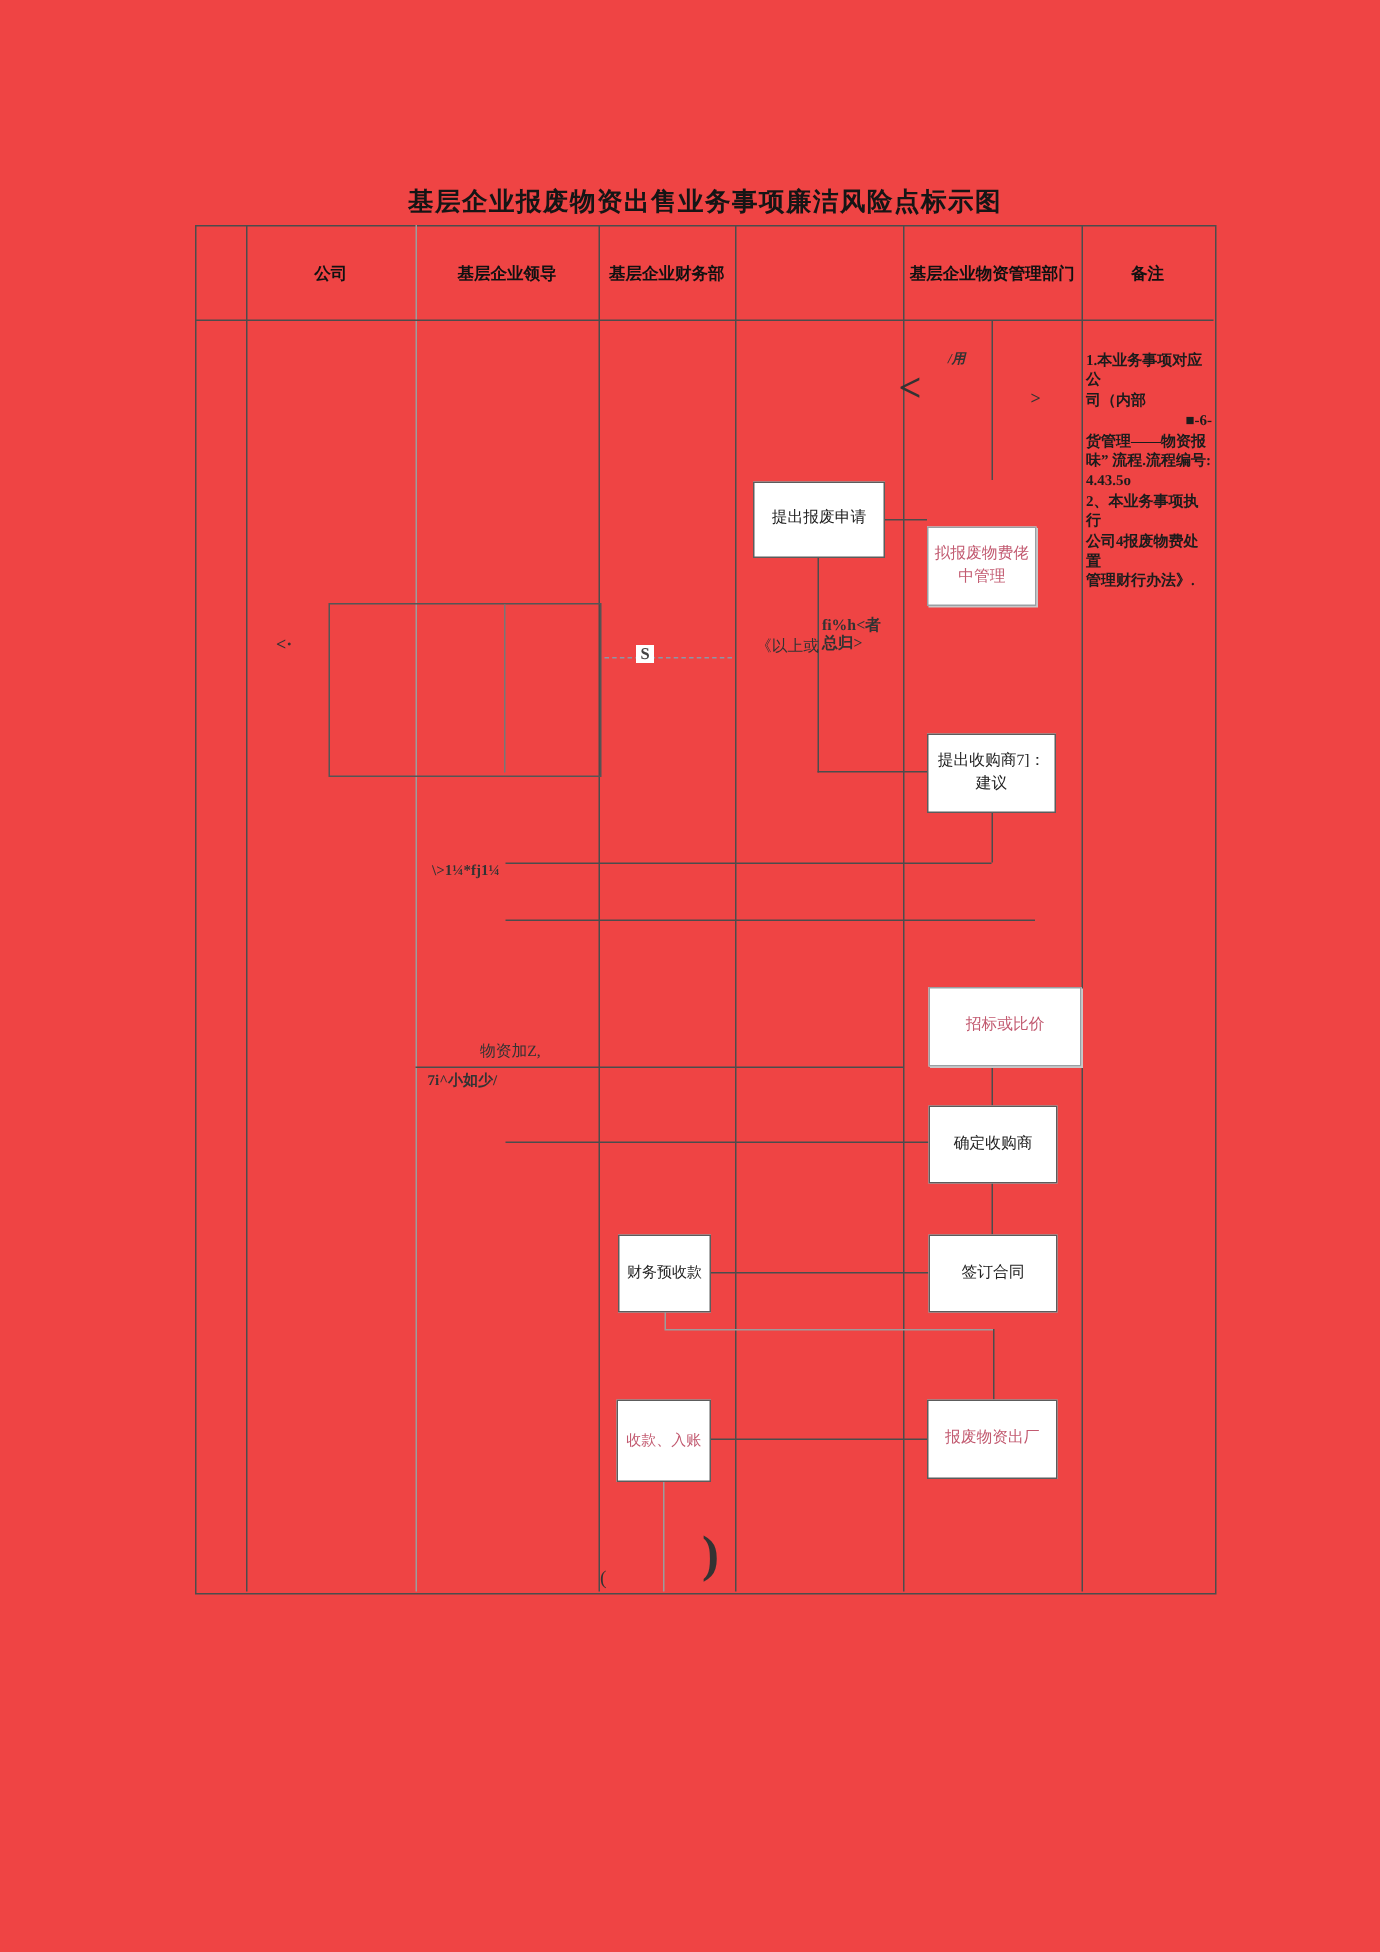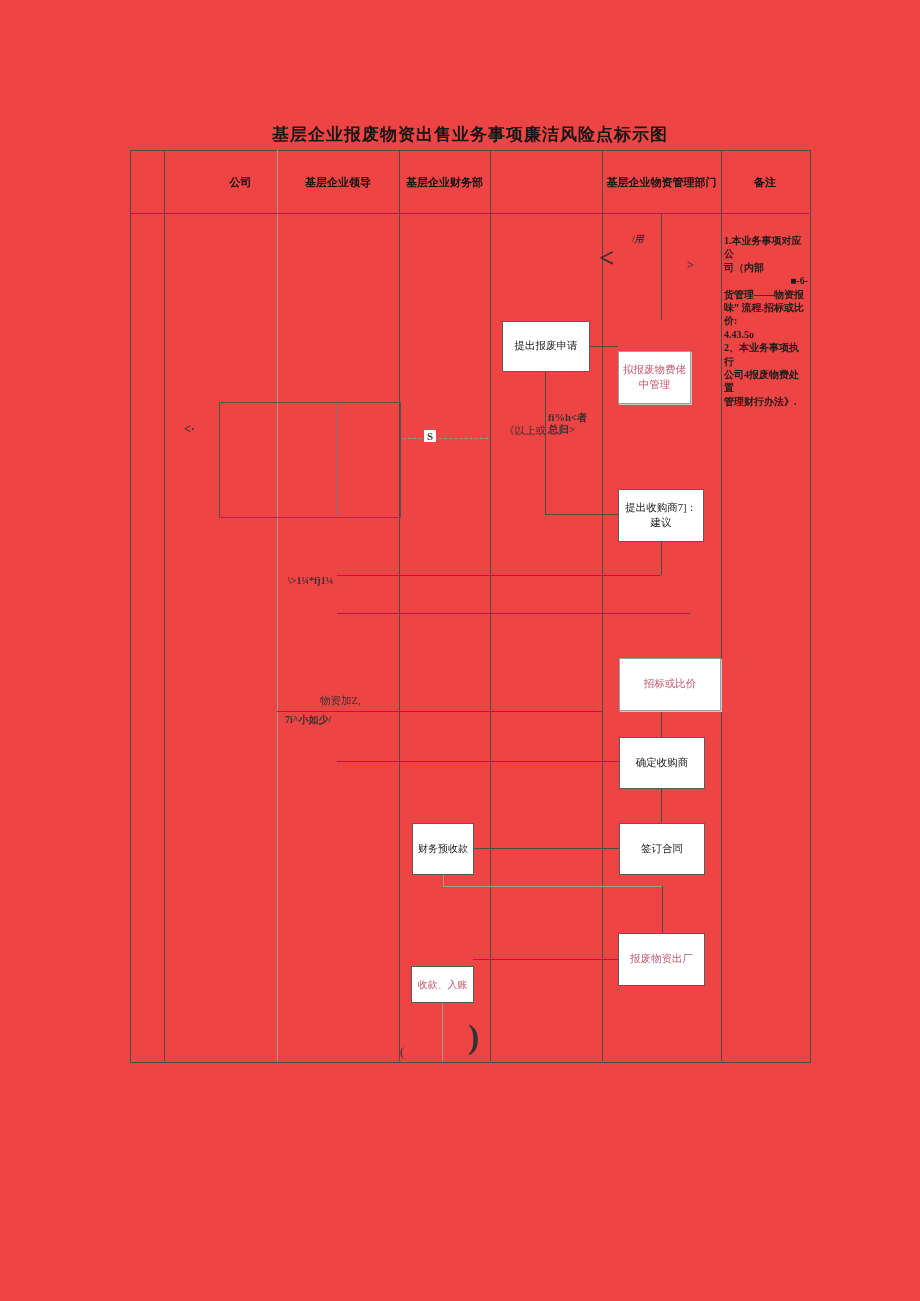--- a/index.html
+++ b/index.html
@@ -36,21 +36,21 @@
 
   <div class="frame"></div>
   <div class="vline" style="left:164px;top:150px;height:911px;"></div>
   <div class="vline grayline" style="left:277px;top:150px;height:911px;"></div>
   <div class="vline" style="left:399px;top:150px;height:911px;"></div>
   <div class="vline" style="left:490px;top:150px;height:911px;"></div>
   <div class="vline" style="left:602px;top:150px;height:911px;"></div>
   <div class="vline" style="left:721px;top:150px;height:911px;"></div>
   <div class="hline" style="left:130px;top:213px;width:679px;"></div>
 
-  <div class="th" style="left:164px;width:113px;padding-left:20px;">公司</div>
+  <div class="th" style="left:164px;width:113px;">公司</div>
   <div class="th" style="left:277px;width:122px;">基层企业领导</div>
   <div class="th" style="left:399px;width:91px;">基层企业财务部</div>
   <div class="th" style="left:602px;width:119px;">基层企业物资管理部门</div>
   <div class="th" style="left:721px;width:88px;">备注</div>
 
   <div class="vline" style="left:661px;top:214px;height:106px;"></div>
   <div class="hline" style="left:589px;top:346px;width:29px;"></div>
   <div class="vline" style="left:545px;top:371px;height:144px;"></div>
   <div class="hline" style="left:545px;top:514px;width:73px;"></div>
   <div class="vline" style="left:661px;top:541px;height:34px;"></div>
@@ -73,40 +73,40 @@
   <div class="dashline" style="left:403px;top:438px;width:85px;"></div>
   <div class="smark" style="left:424px;top:430px;">S</div>
 
   <div class="box lightborder red" style="left:618px;top:319px;width:73px;height:53px;">拟报废物费佬中管理</div>
   <div class="box" style="left:502px;top:321px;width:88px;height:51px;">提出报废申请</div>
   <div class="box" style="left:618px;top:489px;width:86px;height:53px;">提出收购商7]：建议</div>
   <div class="box lightborder red" style="left:619px;top:626px;width:102px;height:53px;">招标或比价</div>
   <div class="box" style="left:619px;top:737px;width:86px;height:52px;">确定收购商</div>
   <div class="box" style="left:619px;top:823px;width:86px;height:52px;">签订合同</div>
   <div class="box" style="left:412px;top:823px;width:62px;height:52px;font-size:10px;">财务预收款</div>
-  <div class="box red" style="left:411px;top:933px;width:63px;height:37px;font-size:10px;margin-top:33px;">收款、入账</div>
+  <div class="box red" style="left:411px;top:933px;width:63px;height:55px;font-size:10px;">收款、入账</div>
   <div class="box red" style="left:618px;top:933px;width:87px;height:53px;">报废物资出厂</div>
 
   <div class="txt" style="left:632px;top:233px;font-size:9px;font-style:italic;">/用</div>
   <div class="txt" style="left:599px;top:243px;font-size:27px;">&lt;</div>
   <div class="txt" style="left:687px;top:258px;font-size:12px;">&gt;</div>
   <div class="txt" style="left:184px;top:422px;font-size:12px;">&lt;·</div>
   <div class="txt" style="left:504px;top:424px;font-weight:normal;">《以上或</div>
   <div class="txt" style="left:548px;top:412px;width:48px;white-space:normal;line-height:12px;">fi%h&lt;者总归&gt;</div>
   <div class="txt" style="left:288px;top:575px;font-size:10px;">\&gt;1¼*fj1¼</div>
   <div class="txt" style="left:320px;top:694px;font-weight:normal;">物资加Z,</div>
   <div class="txt" style="left:285px;top:713px;font-size:10px;">7i^小如少/</div>
   <div class="txt" style="left:400px;top:1044px;font-size:13px;font-weight:normal;">(</div>
   <div class="txt" style="left:468px;top:1018px;font-size:34px;">)</div>
 
   <div class="notes">
     <div class="note-line">1.本业务事项对应公</div>
     <div class="note-line">司（内部</div>
     <div class="note-line right">■-6-</div>
     <div class="note-line">货管理——物资报</div>
-    <div class="note-line">味” 流程.招标或比价:</div>
+    <div class="note-line">味” 流程.流程编号:</div>
     <div class="note-line">4.43.5o</div>
     <div class="note-line">2、本业务事项执行</div>
     <div class="note-line">公司4报废物费处置</div>
     <div class="note-line">管理财行办法》.</div>
   </div>
 
 </div>
 
 </body></html>

